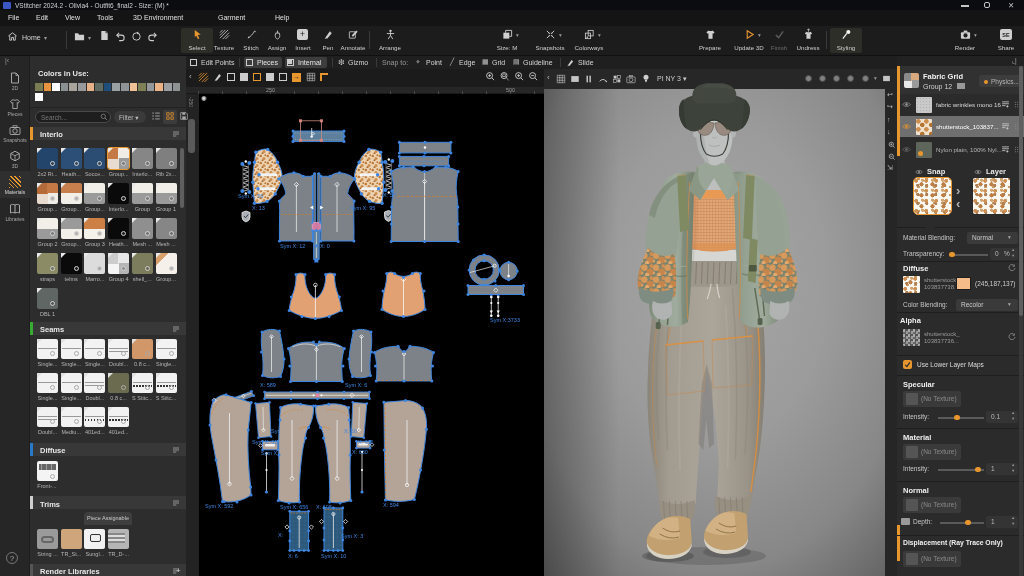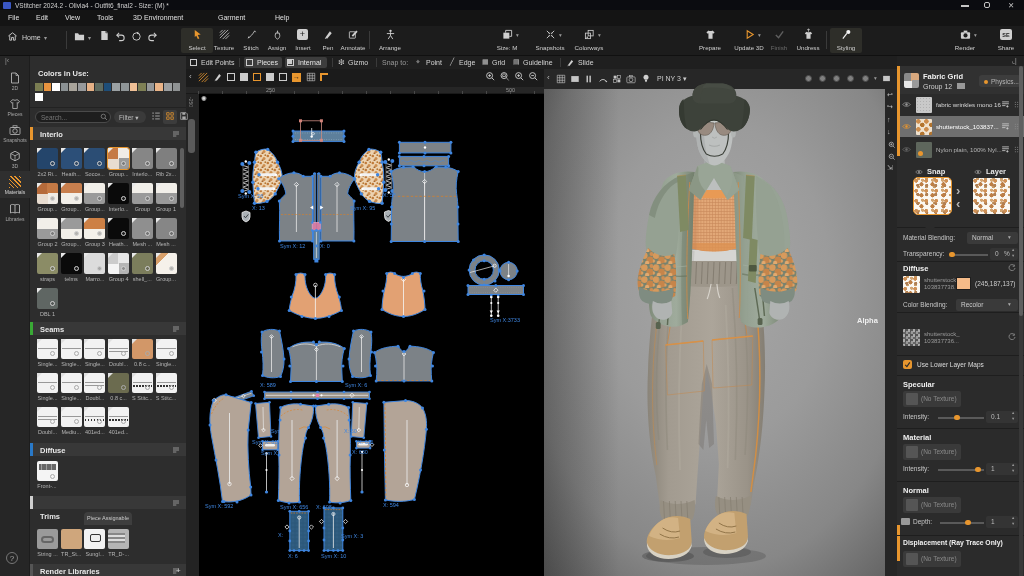--- a/index.html
+++ b/index.html
@@ -511,21 +511,21 @@
     <div class="tx" style="left:40px;top:446px;font-size:7.5px;font-weight:bold;color:#e8e8e8">Diffuse</div>
     <svg class="ab" style="left:172px;top:446px" width="8" height="8" viewBox="0 0 24 24">
       <path d="M3,6 H21 M3,12 H21 M3,18 H13" stroke="#aaa" stroke-width="2.4"></path>
     </svg>
 <div class="ab" style="left:37px;top:461px;width:21px;height:20px;background:#f4f4f4;border-radius:2px"></div>
 <div class="ab" style="left:39px;top:464px;width:17px;height:6px;background:repeating-linear-gradient(90deg,#444 0 2px,#888 2px 3px,#444 3px 5px);opacity:.8"></div>
 <div class="ab" style="left:50px;top:474px;width:5px;height:5px;border:1px solid #aaa;border-radius:50%"></div>
 <div class="tx" style="left:47px;top:483px;font-size:5.5px;color:#b5b5b5;transform:translateX(-50%)">Front-...</div>
 <div class="ab" style="left:30px;top:496px;width:156px;height:13px;background:#383838"></div>
     <div class="ab" style="left:30px;top:496px;width:3px;height:13px;background:#cfcfcf"></div>
-    <div class="tx" style="left:40px;top:512px;font-size:7.5px;font-weight:bold;color:#e8e8e8">Trims</div>
+    <div class="tx" style="left:40px;top:500px;font-size:7.5px;font-weight:bold;color:#e8e8e8">Trims</div>
     <svg class="ab" style="left:172px;top:499px" width="8" height="8" viewBox="0 0 24 24">
       <path d="M3,6 H21 M3,12 H21 M3,18 H13" stroke="#aaa" stroke-width="2.4"></path>
     </svg>
 <div class="ab" style="left:84px;top:512px;width:48px;height:12.5px;background:#3e3e3e;border-radius:4px 4px 0 0"></div>
 <div class="tx" style="left:108px;top:515px;font-size:5.5px;color:#ccc;transform:translateX(-50%)">Piece Assignable</div>
 <div class="ab" style="left:37.0px;top:529px;width:21px;height:20px;background:#9a9a9a;border-radius:2px"></div>
 <div class="tx" style="left:47.5px;top:550.5px;font-size:5.5px;color:#b5b5b5;transform:translateX(-50%)">String ...</div>
 <div class="ab" style="left:60.7px;top:529px;width:21px;height:20px;background:#cfa67c;border-radius:2px"></div>
 <div class="tx" style="left:71.2px;top:550.5px;font-size:5.5px;color:#b5b5b5;transform:translateX(-50%)">TR_St...</div>
 <div class="ab" style="left:84.4px;top:529px;width:21px;height:20px;background:#f2f2f2;border-radius:2px"></div>
@@ -1353,21 +1353,21 @@
 <div class="ab" style="left:903px;top:276px;width:17px;height:17px;background:#fbf8f2;background-image:radial-gradient(circle at 22% 28%,#cf9055 1.7px,transparent 2.1px),radial-gradient(circle at 68% 58%,#bd7f46 1.9px,transparent 2.3px),radial-gradient(circle at 42% 82%,#b08054 1.4px,transparent 1.8px),radial-gradient(circle at 86% 22%,#d2a573 1.4px,transparent 1.8px),radial-gradient(circle at 55% 12%,#c79a66 1.2px,transparent 1.6px);background-size:10px 10px,11px 11px,9px 9px,10px 10px,8px 8px;border-radius:1px"></div>
 <div class="tx" style="left:924px;top:277px;font-size:6px;color:#999">shutterstock_</div>
 <div class="tx" style="left:924px;top:284px;font-size:6px;color:#999">103837738...</div>
 <div class="ab" style="left:956px;top:277px;width:15px;height:13px;background:#f5bb89;border:1px solid #1e1e1e"></div>
 <div class="tx" style="left:975px;top:280px;font-size:6.5px;color:#ccc">(245,187,137)</div>
 <div class="tx" style="left:903px;top:301px;font-size:6.5px;color:#c8c8c8">Color Blending:</div>
     <div class="ab" style="left:956px;top:299px;width:62px;height:12px;background:#3a3a3a;border-radius:2px"></div>
     <div class="tx" style="left:961px;top:301px;font-size:6.5px;color:#ccc">Recolor</div>
     <div class="tx" style="left:1008px;top:301px;font-size:5.5px;color:#aaa">▾</div>
 <div class="ab" style="left:897px;top:312px;width:127px;height:1px;background:#1e1e1e"></div>
-<div class="tx" style="left:857px;top:316px;font-size:7.5px;font-weight:bold;color:#f0f0f0">Alpha</div>
+<div class="tx" style="left:900px;top:316px;font-size:7.5px;font-weight:bold;color:#f0f0f0">Alpha</div>
 <div class="ab" style="left:903px;top:329px;width:17px;height:17px;background:#909090;background-image:conic-gradient(#555 0 25%,#999 0 50%,#666 0 75%,#aaa 0 100%);background-size:5px 5px;border-radius:1px"></div>
 <div class="tx" style="left:924px;top:331px;font-size:6px;color:#999">shutterstock_</div>
 <div class="tx" style="left:924px;top:338px;font-size:6px;color:#999">103837736...</div>
 <svg class="ab" style="left:1008px;top:333px" width="8" height="8" viewBox="0 0 24 24">
       <path d="M19,5 A9,9 0 1 0 21,12" fill="none" stroke="#999" stroke-width="2.2"></path>
       <path d="M19,2 V7 H14" fill="none" stroke="#999" stroke-width="2.2"></path>
     </svg>
 <div class="ab" style="left:897px;top:355px;width:127px;height:1px;background:#1e1e1e"></div>
 <div class="ab" style="left:903px;top:360px;width:9px;height:9px;background:#e8962e;border-radius:2px"></div>
 <svg class="ab" style="left:904px;top:361px" width="7" height="7" viewBox="0 0 24 24">

